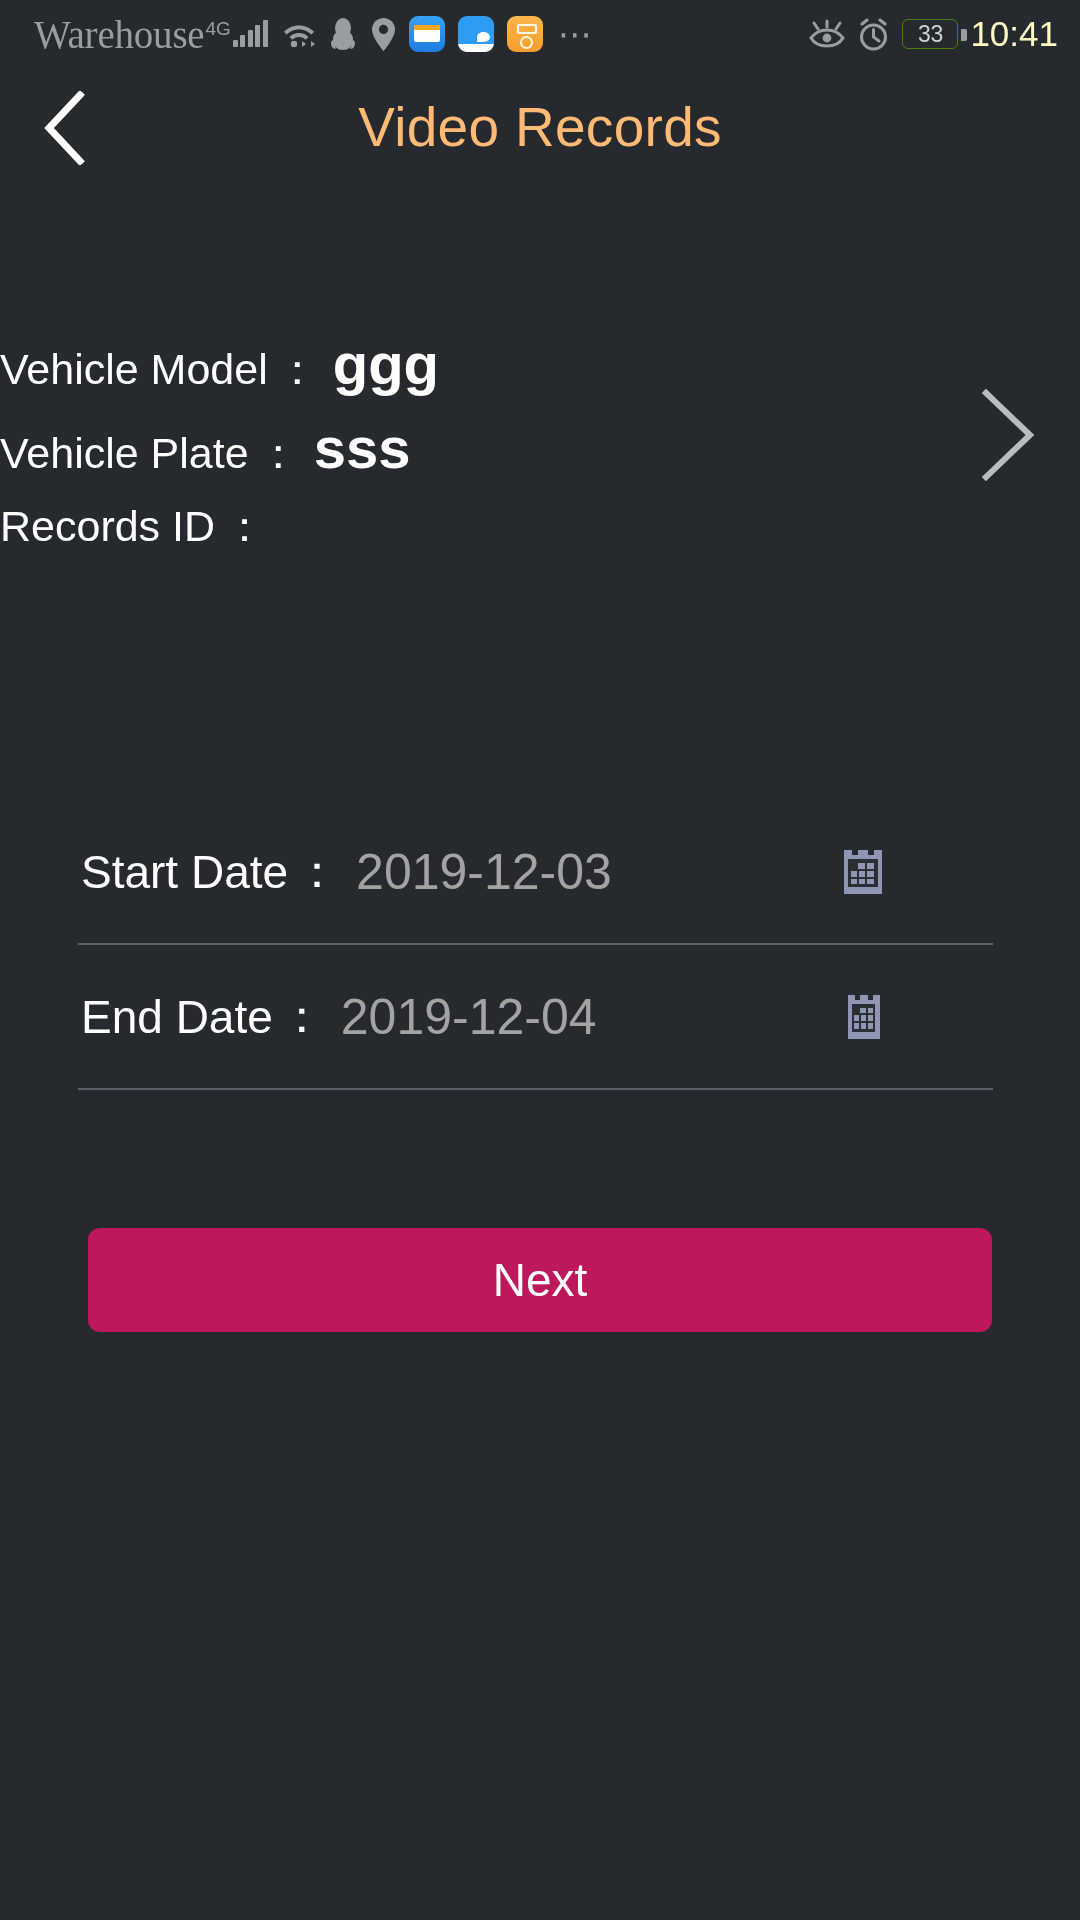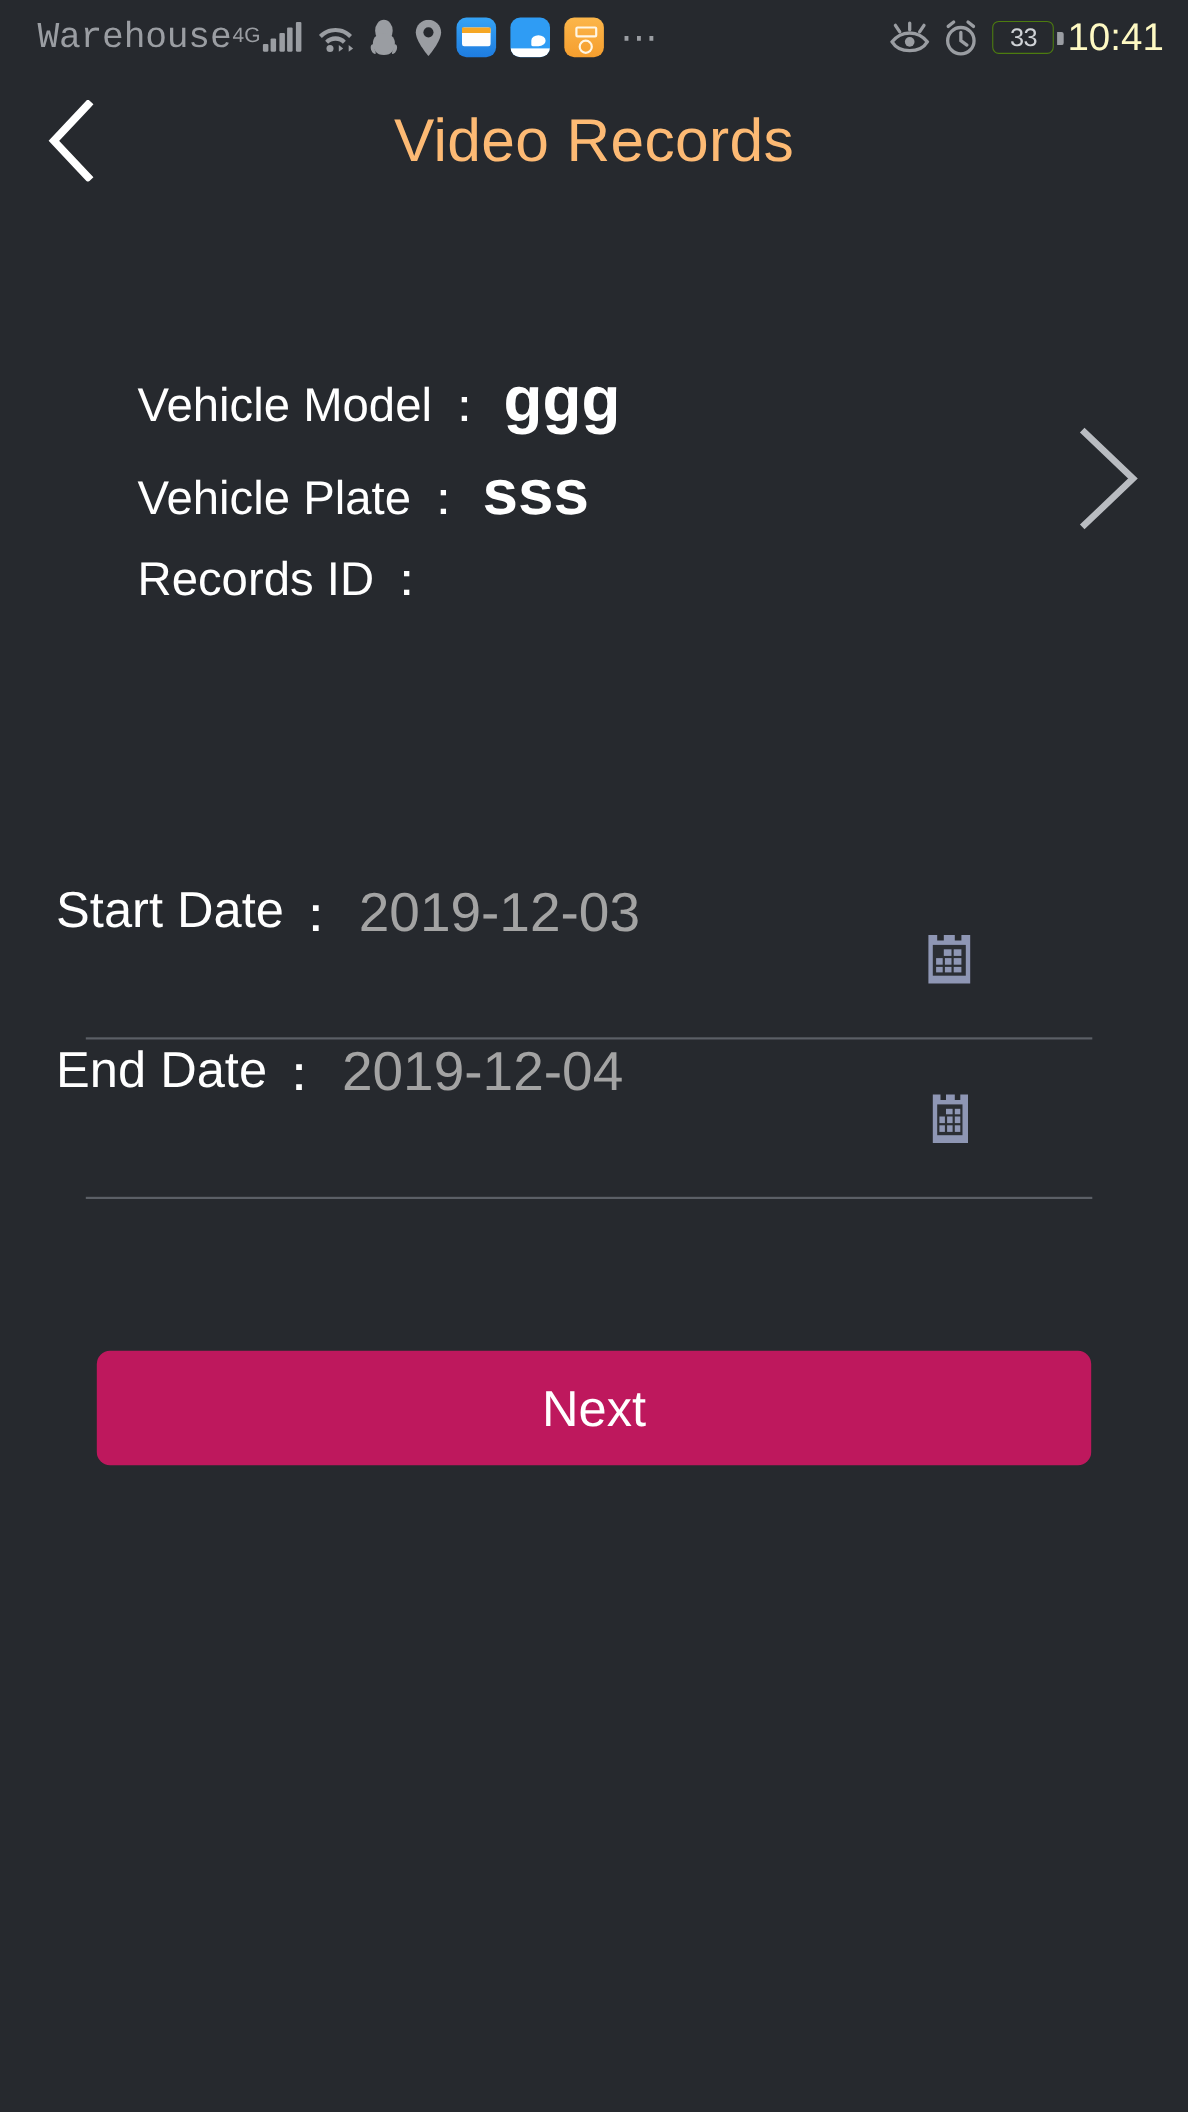--- a/index.html
+++ b/index.html
@@ -30,24 +30,24 @@
     padding: 0 22px 0 34px;
     color: #9a9da2;
   }
   .status-left {
     display: flex;
     align-items: center;
     gap: 0;
     flex: 1;
   }
   .carrier {
-    font-size: 33px;
+    font-size: 39px;
     color: #9a9da2;
     letter-spacing: -0.2px;
-    font-family: Liberation Mono, monospace;
+    font-family: Liberation Serif, serif;
   }
   .net-type {
     font-size: 19px;
     color: #9a9da2;
     margin-left: 1px;
     align-self: flex-start;
     margin-top: 6px;
   }
   .signal-bars {
     display: flex;
@@ -168,21 +168,20 @@
   
   .vehicle-block {
     position: absolute;
     left: 0; top: 330px;
     width: 1080px;
   }
   .vehicle-row {
     display: flex;
     align-items: baseline;
     height: 84px;
-    padding-left: 125px;
     white-space: nowrap;
   }
   .vehicle-label {
     color: #ffffff;
     font-size: 43px;
     font-weight: 400;
   }
   .vehicle-colon {
     color: #ffffff;
     font-size: 43px;
@@ -207,22 +206,22 @@
   
   .date-section {
     position: absolute;
     left: 0; top: 800px;
     width: 1080px;
   }
   .date-row {
     position: relative;
     height: 143px;
     display: flex;
-    align-items: flex-start;
-    padding-left: 51px;
+    align-items: center;
+    padding-left: 81px;
   }
   .date-label {
     color: #ffffff;
     font-size: 46px;
     font-weight: 400;
   }
   .date-colon {
     color: #ffffff;
     font-size: 46px;
     padding: 0 4px 0 6px;

